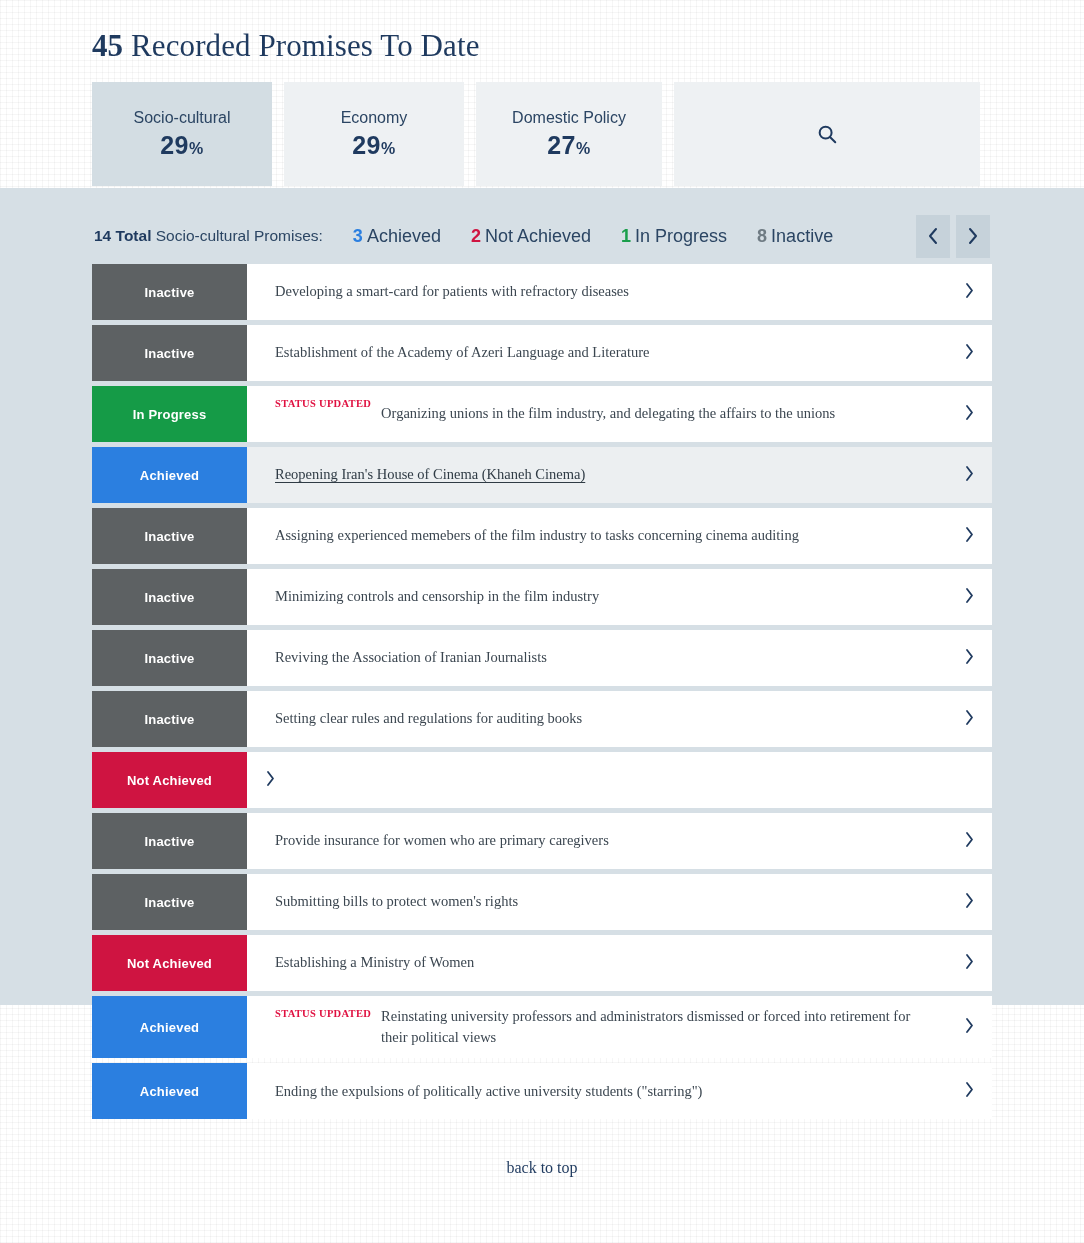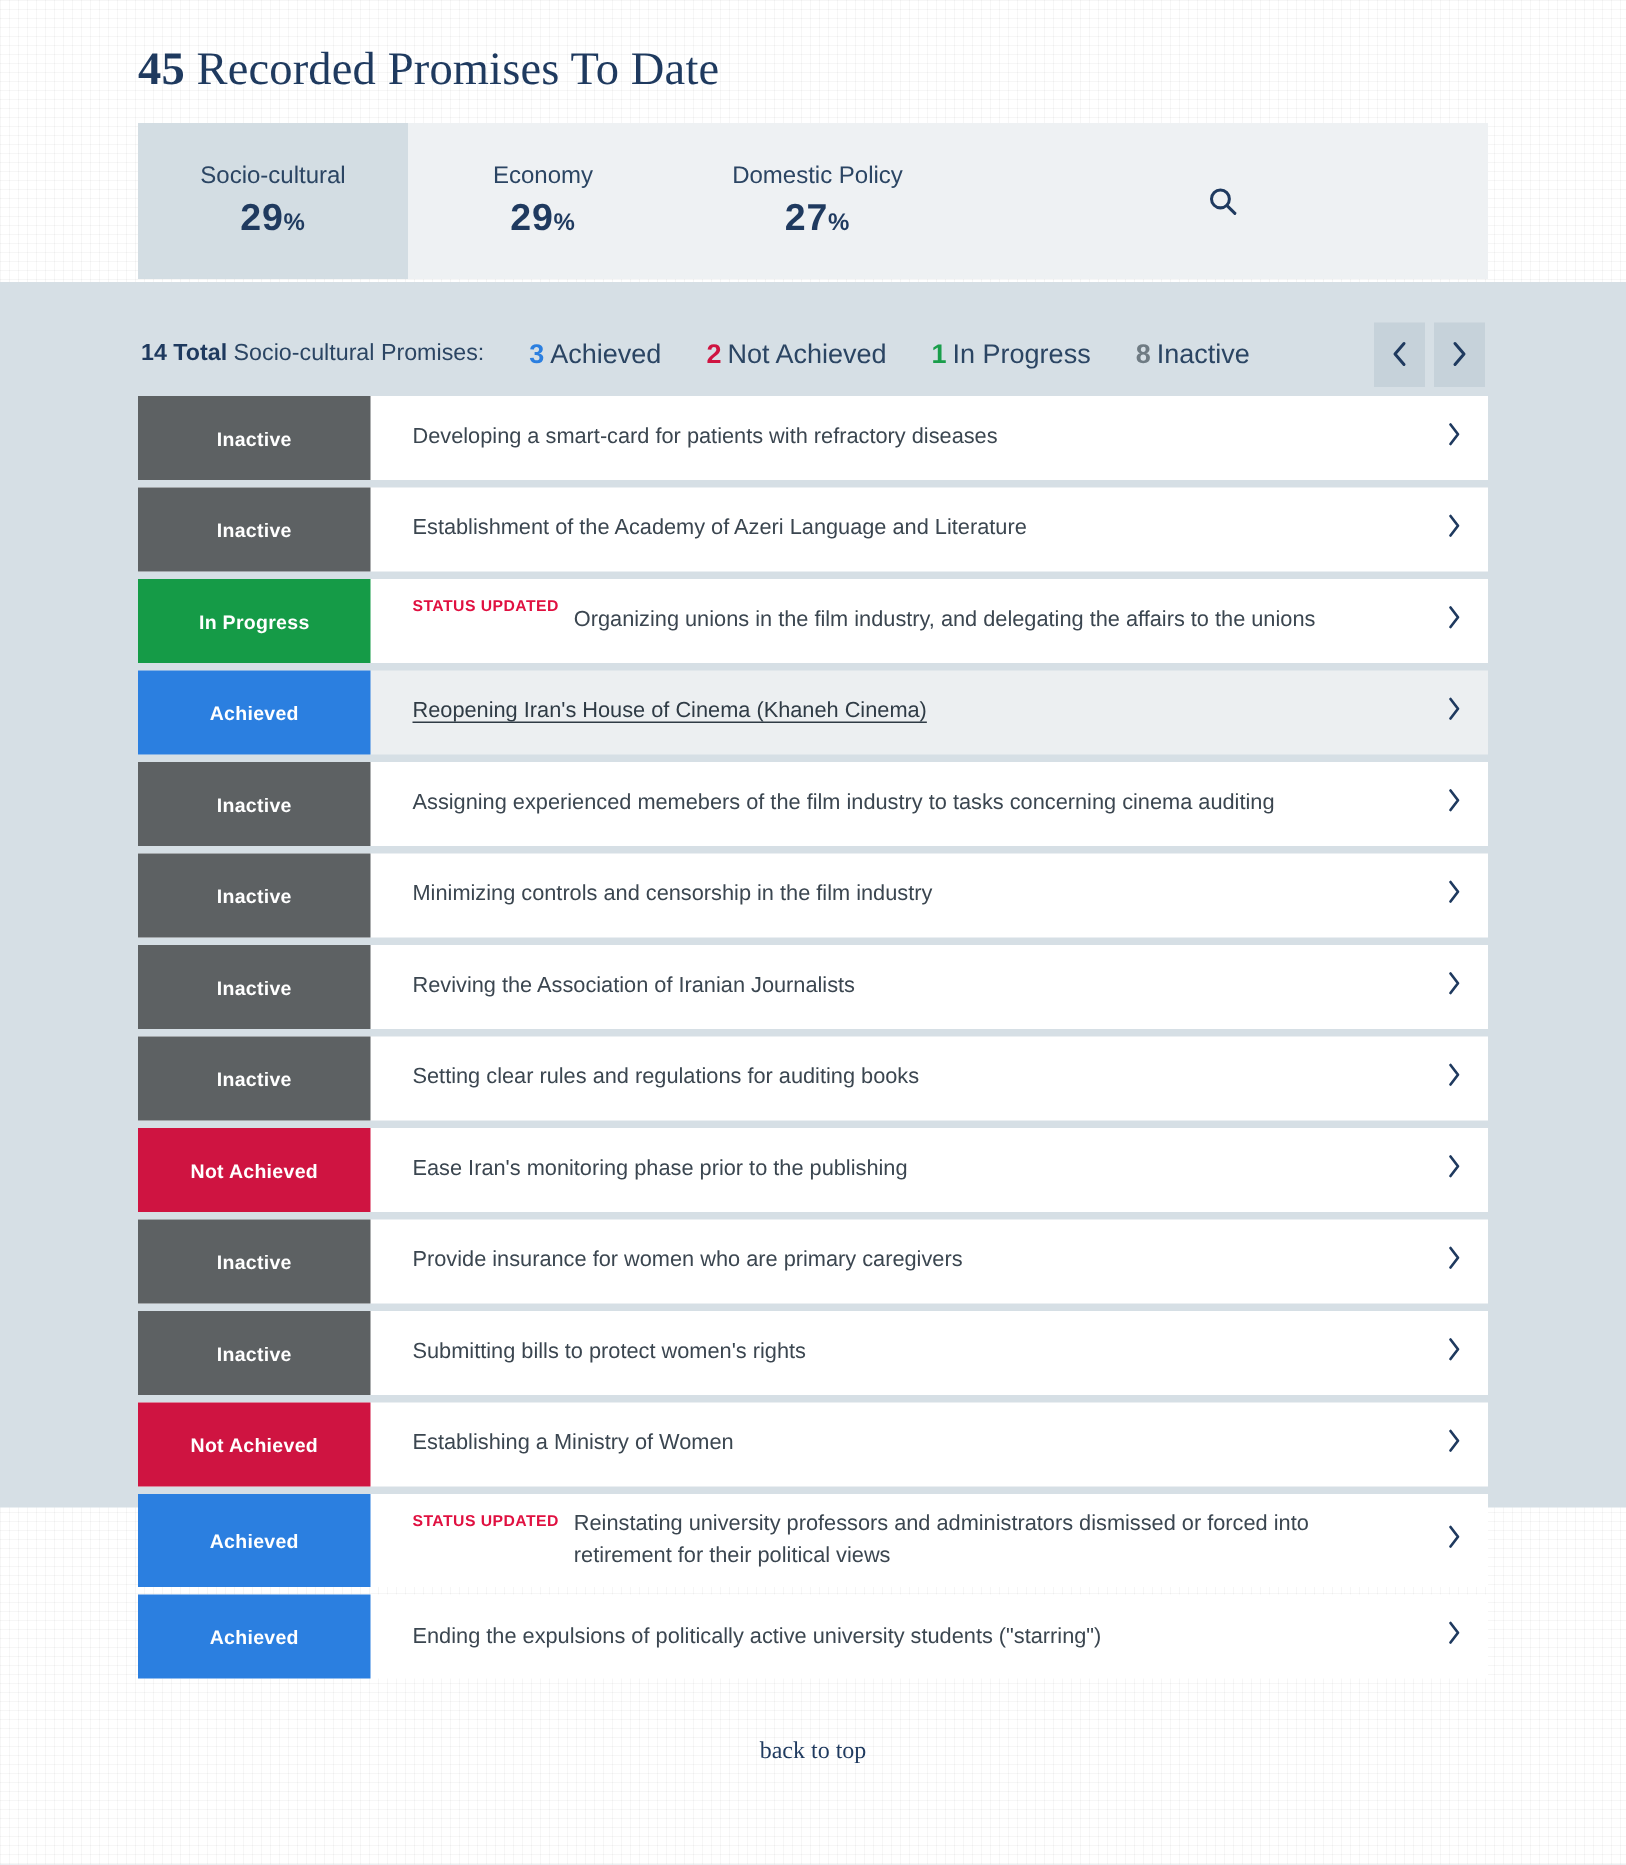--- a/index.html
+++ b/index.html
@@ -48,21 +48,21 @@
     width: 900px;
   }
   .tab {
     flex: 0 0 auto;
     height: 104px;
     background: #eef1f3;
     display: flex;
     flex-direction: column;
     align-items: center;
     justify-content: center;
-    margin-right: 0;
+    margin-right: 12px;
     cursor: pointer;
   }
   .tab-cat   { width: 180px; }
   .tab-dom   { width: 186px; }
   .tab-search{ width: 160px; flex: 1 1 auto; }
 
   .tab.active {
     background: #d3dde3;
   }
   .tab-label {
@@ -168,20 +168,21 @@
   .badge-inprogress   { background: #159b47; }
   .badge-achieved     { background: #2b7fe0; }
   .badge-notachieved  { background: #cf1441; }
 
   .row-body {
     flex: 1 1 auto;
     display: flex;
     align-items: center;
     padding: 10px 16px 10px 28px;
     min-width: 0;
+    font-family: Liberation Serif, serif;
   }
   .status-updated {
     color: #e01040;
     font-size: 10.5px;
     font-weight: bold;
     letter-spacing: 0.3px;
     margin-right: 10px;
     flex: 0 0 auto;
     align-self: flex-start;
     margin-top: 2px;
@@ -358,23 +359,20 @@
           <span class="row-title">Setting clear rules and regulations for auditing books</span>
         </div>
         <div class="row-arrow">
           <span><svg width="11" height="17" viewBox="0 0 11 17" fill="none" stroke="#1f3a5f" stroke-width="1.8" stroke-linecap="round" stroke-linejoin="round">
               <polyline points="3,2 8,8.5 3,15"></polyline>
             </svg></span>
         </div>
       </div>
       <div class="row">
         <div class="badge badge-notachieved">Not Achieved</div>
-        <div class="row-body">
-          <span class="row-title">Ease Iran's monitoring phase prior to the publishing</span>
-        </div>
         <div class="row-arrow">
           <span><svg width="11" height="17" viewBox="0 0 11 17" fill="none" stroke="#1f3a5f" stroke-width="1.8" stroke-linecap="round" stroke-linejoin="round">
               <polyline points="3,2 8,8.5 3,15"></polyline>
             </svg></span>
         </div>
       </div>
       <div class="row">
         <div class="badge badge-inactive">Inactive</div>
         <div class="row-body">
           <span class="row-title">Provide insurance for women who are primary caregivers</span>

